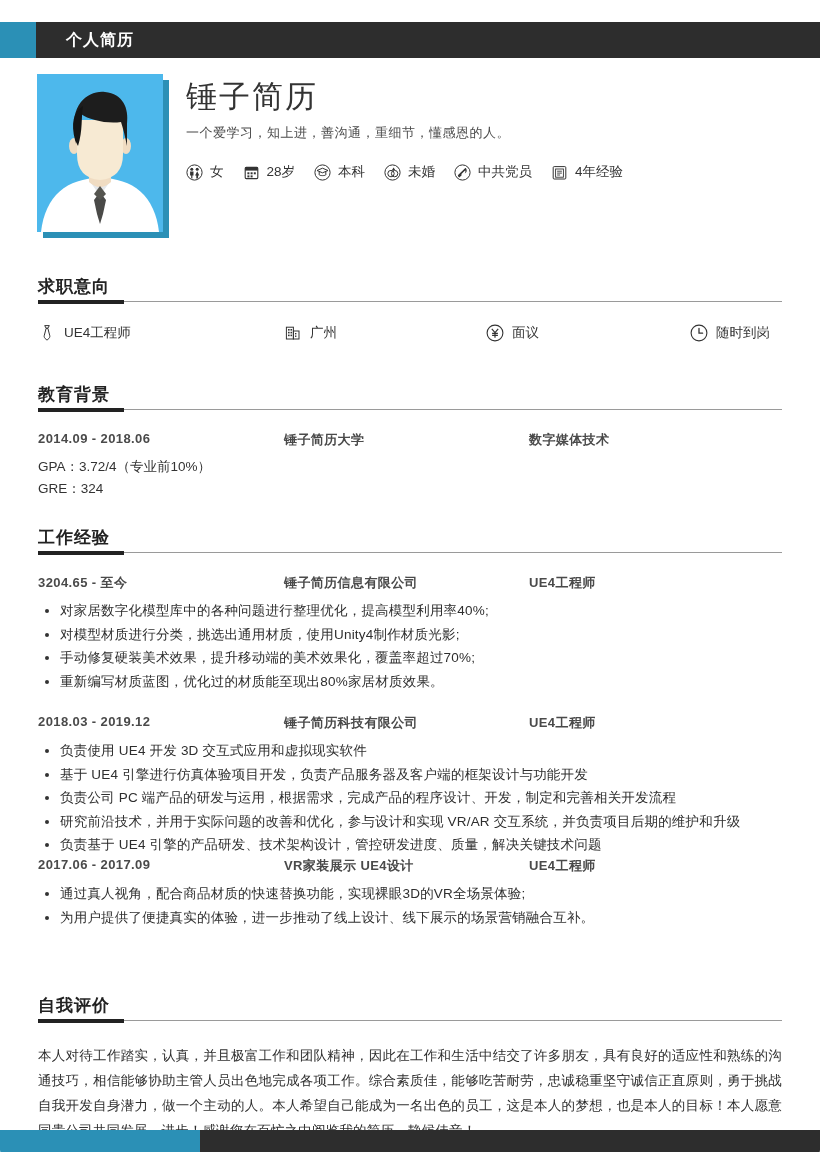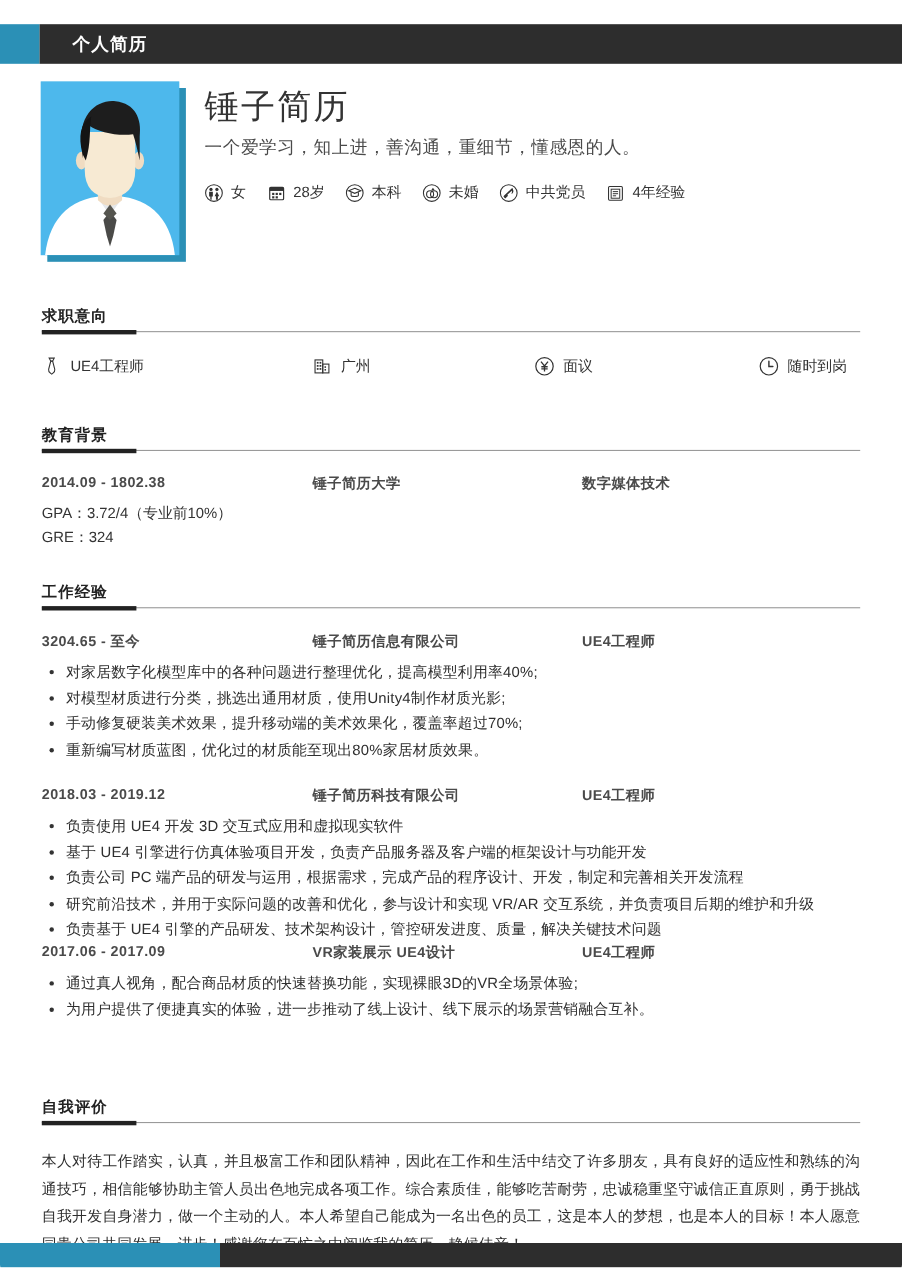--- a/index.html
+++ b/index.html
@@ -78,21 +78,21 @@
   }
   .ident-name {
     font-size: 31px;
     font-weight: normal;
     color: #333333;
     letter-spacing: 2px;
     line-height: 38px;
   }
   .ident-tagline {
     margin-top: 8px;
-    font-size: 16px;
+    font-size: 13px;
     color: #4a4a4a;
     letter-spacing: 0.5px;
   }
   .ident-rows {
     margin-top: 17px;
   }
   .ident-row {
     display: flex;
     align-items: center;
     flex-wrap: wrap;
@@ -120,21 +120,21 @@
   .section {
     position: absolute;
     left: 38px;
     width: 744px;
   }
   .sec-head {
     position: relative;
     height: 30px;
   }
   .sec-head .txt {
-    font-size: 14px;
+    font-size: 17px;
     font-weight: bold;
     color: #222222;
     letter-spacing: 1px;
     line-height: 22px;
     display: inline-block;
   }
   .sec-head .rule-thin {
     position: absolute;
     left: 0; bottom: 4px;
     width: 744px; height: 1px;
@@ -424,21 +424,21 @@
 
   <div class="section" style="top:384px;">
     <div class="sec-head">
       <span class="txt">教育背景</span>
       <div class="rule-thin"></div>
       <div class="rule-thick" style="width:86px;"></div>
     </div>
 
     <div style="margin-top:17px;">
       <div class="row3">
-        <div class="c1">2014.09 - 1802.38</div>
+        <div class="c1">2014.09 - 2018.06</div>
         <div class="c2">锤子简历大学</div>
         <div class="c3">数字媒体技术</div>
       </div>
       <div class="sub-lines">
         <div>GPA：3.72/4（专业前10%）</div>
         <div>GRE：324</div>
       </div>
     </div>
   </div>
 

